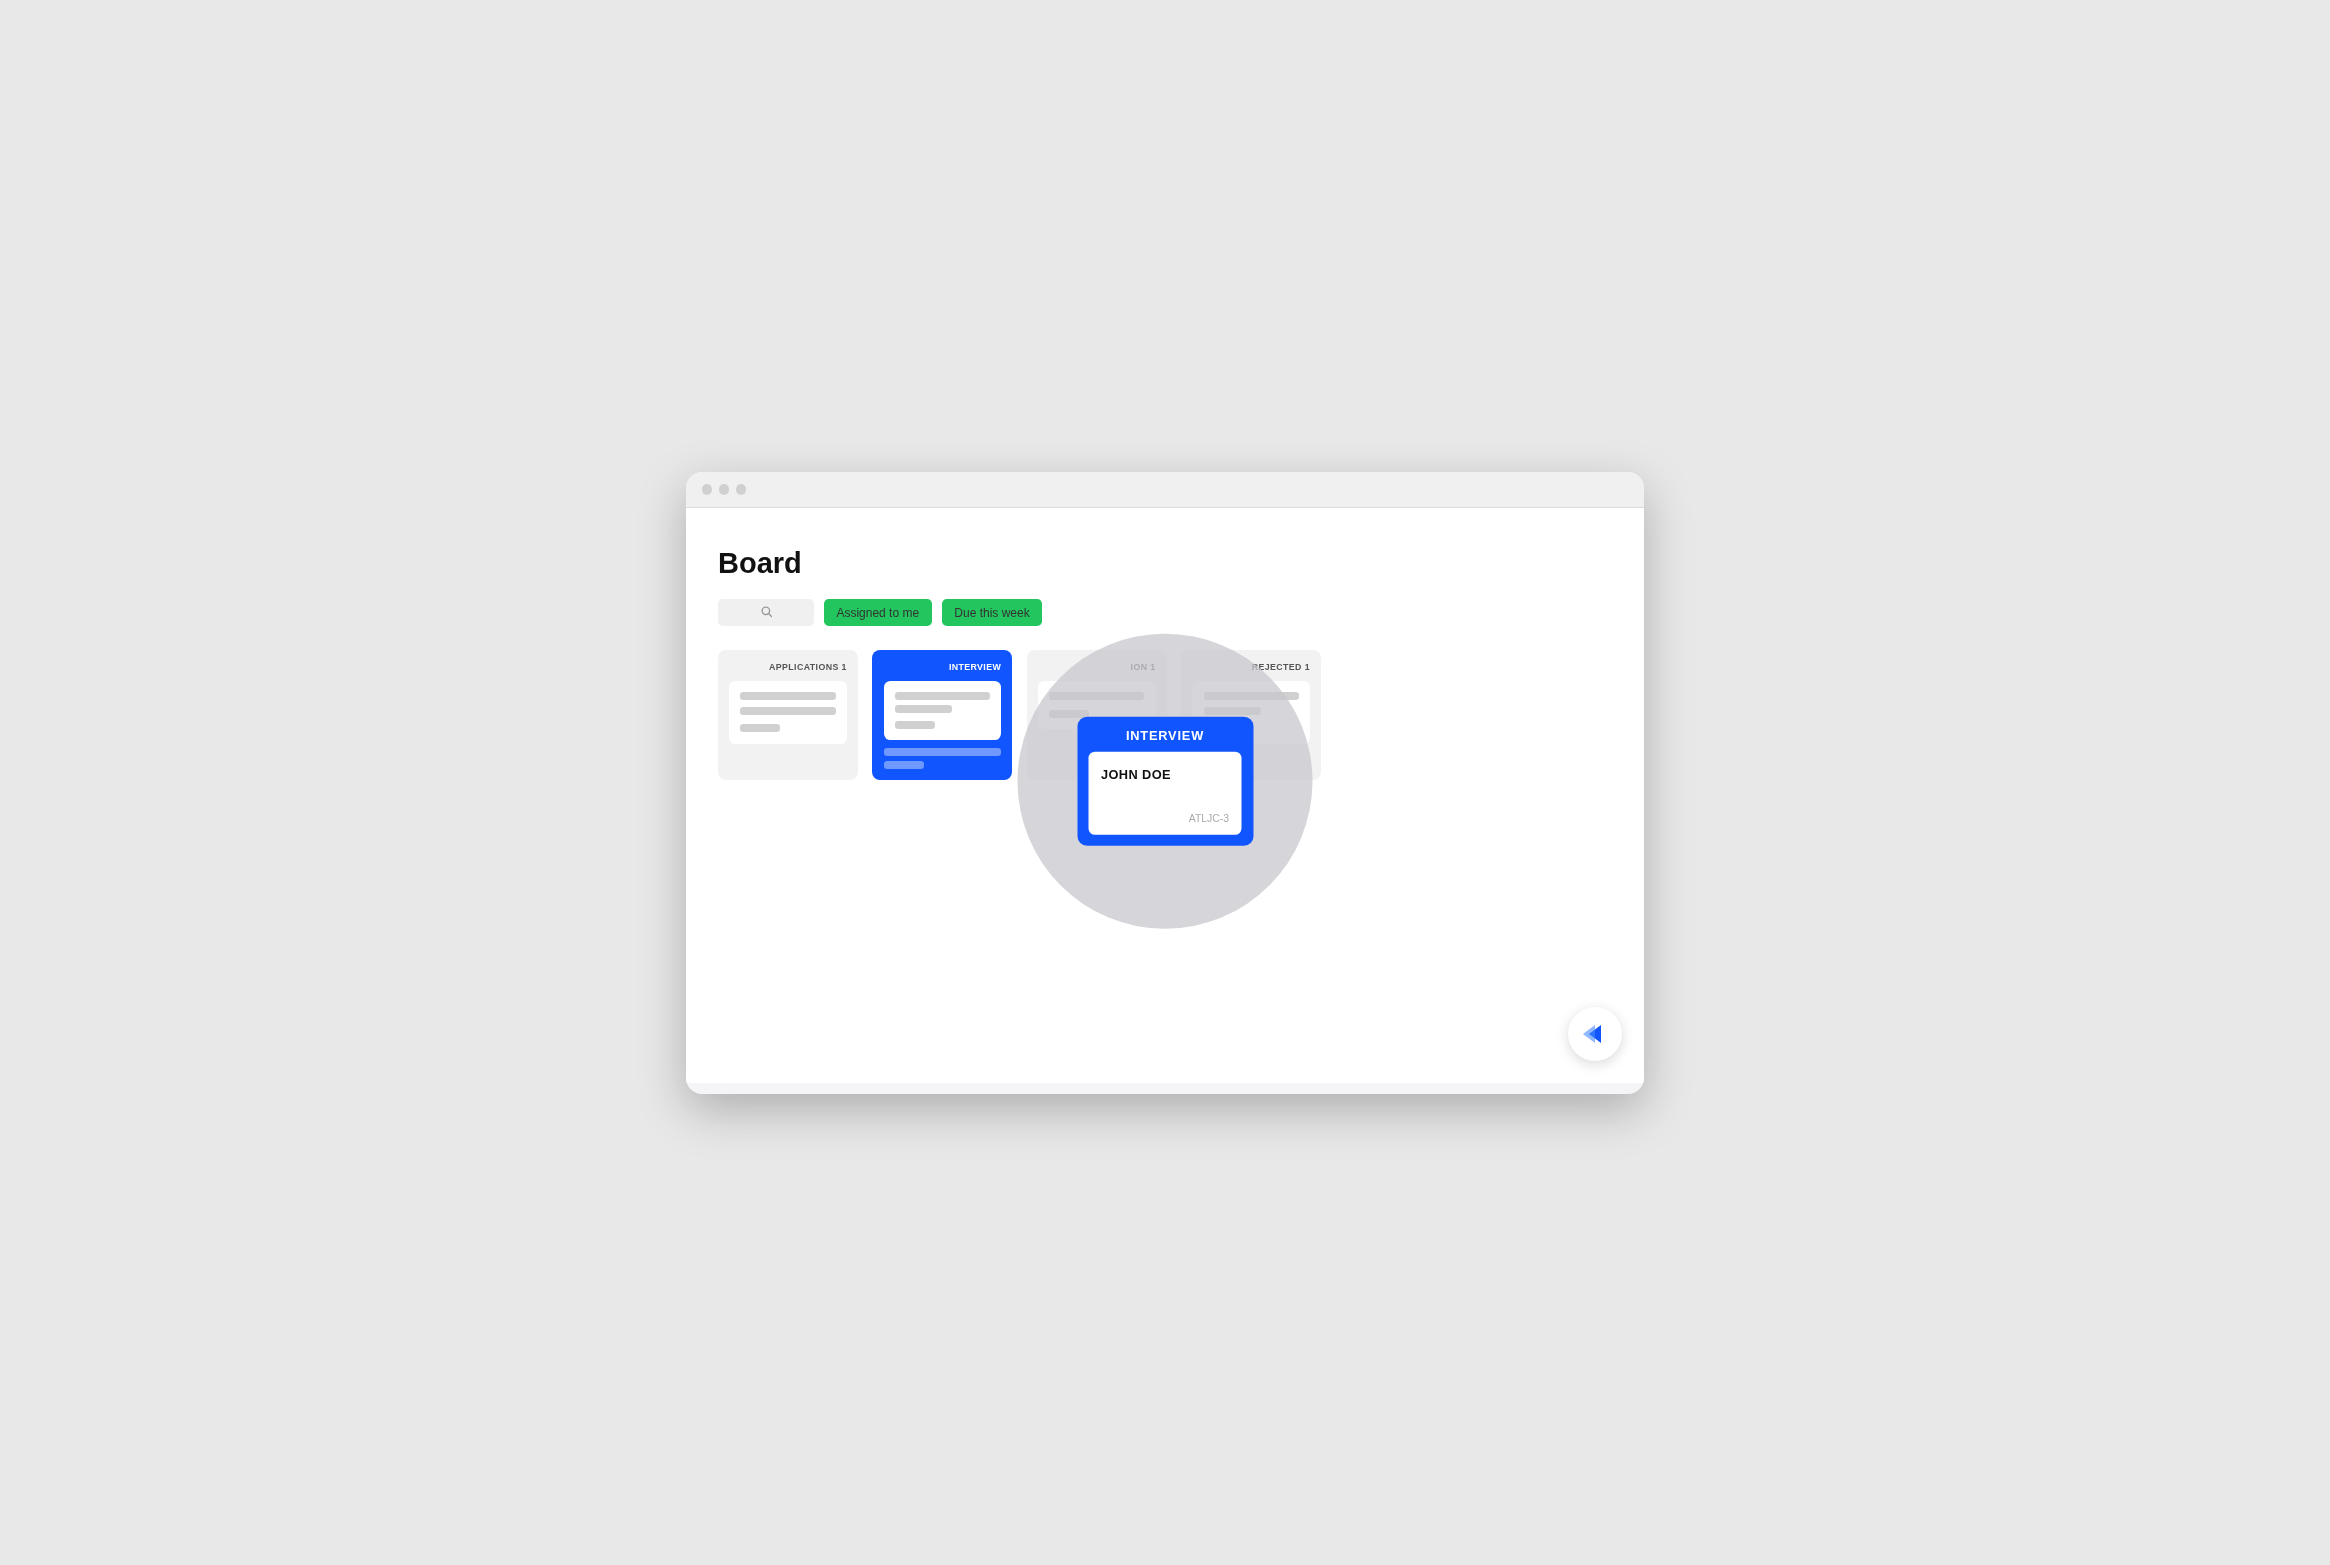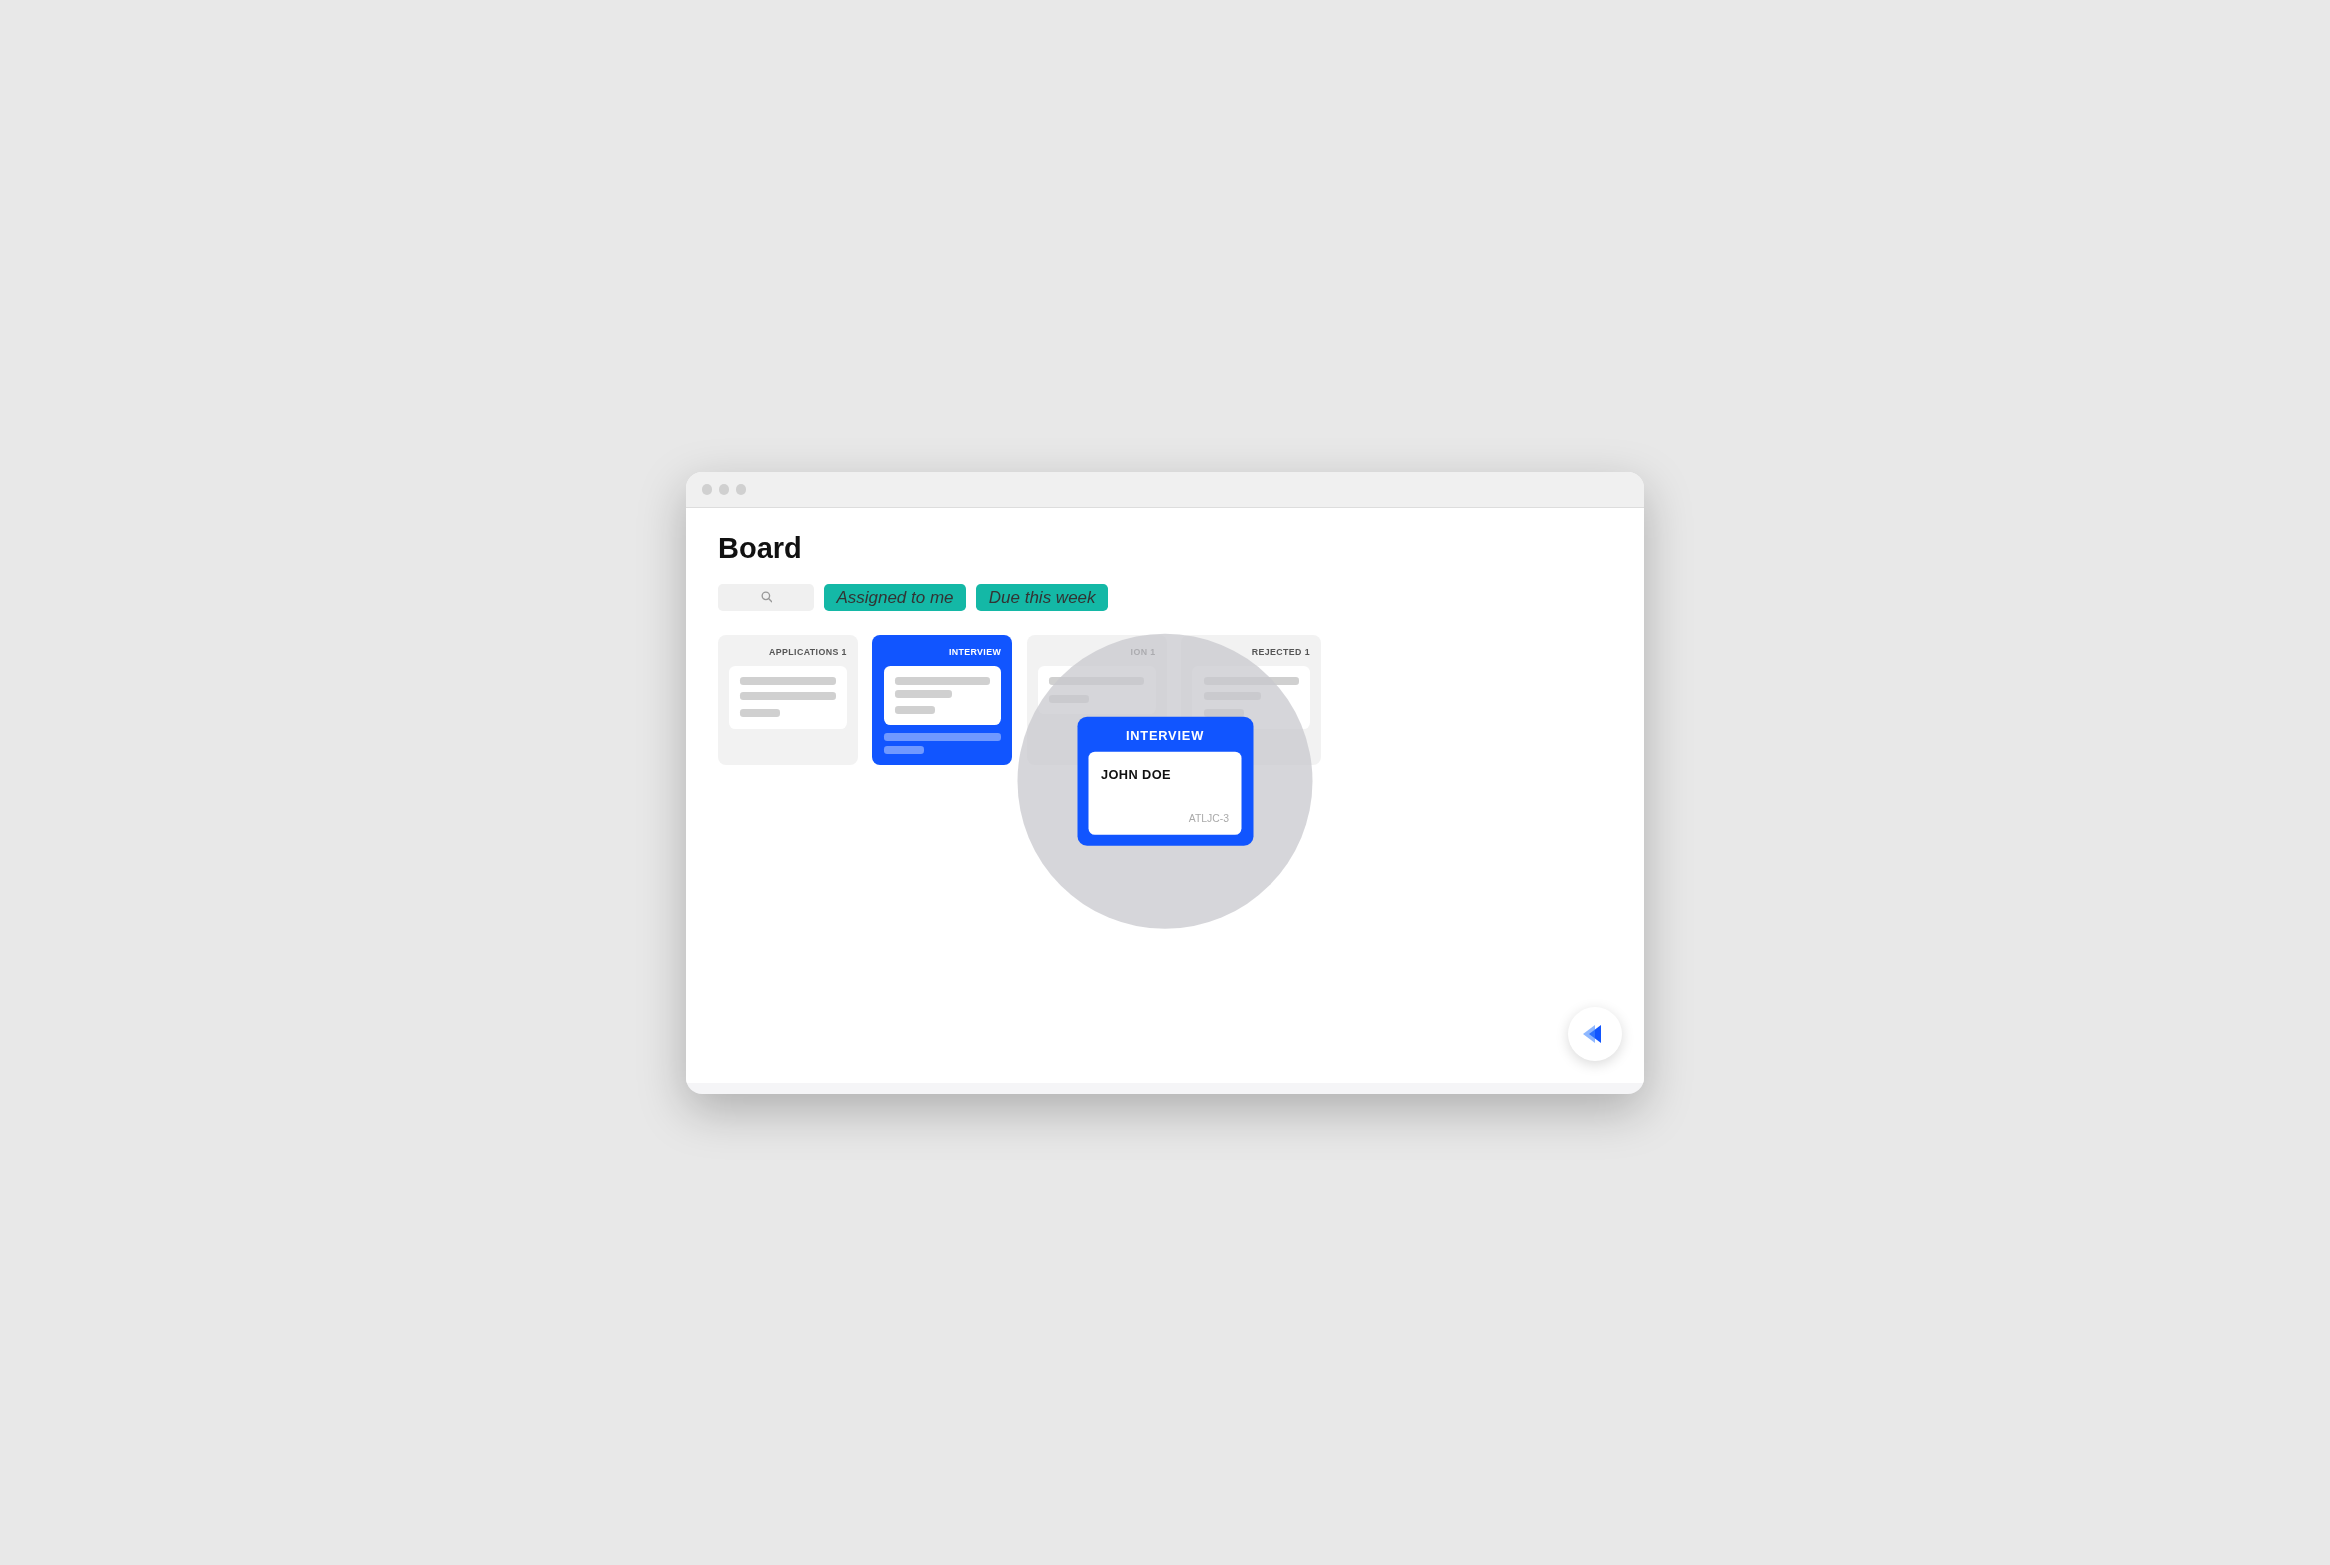--- a/index.html
+++ b/index.html
@@ -35,21 +35,21 @@
 
     .browser-dot {
       width: 10.4px;
       height: 10.4px;
       border-radius: 50%;
       background: #d0d0d0;
     }
 
     .app-content {
       background: #ffffff;
-      padding: 24px 32px;
+      padding: 39px 32px;
       position: relative;
       min-height: 575px;
     }
 
     .page-title {
       font-size: 29px;
       font-weight: 800;
       color: #111;
       margin-bottom: 19px;
     }
@@ -69,27 +69,26 @@
       display: flex;
       align-items: center;
       justify-content: center;
       gap: 4.8px;
     }
 
     .filter-btn {
       height: 27px;
       padding: 0 12.8px;
       border-radius: 4.8px;
-      background: #14b8a6;
+      background: #22c55e;
       border: none;
-      font-size: 17px;
+      font-size: 12px;
       color: #333;
       cursor: pointer;
       font-weight: 500;
-      font-style: italic;
     }
 
     .board-container {
       display: flex;
       gap: 14.4px;
       overflow-x: auto;
       padding-bottom: 8px;
     }
 
     .board-column {

